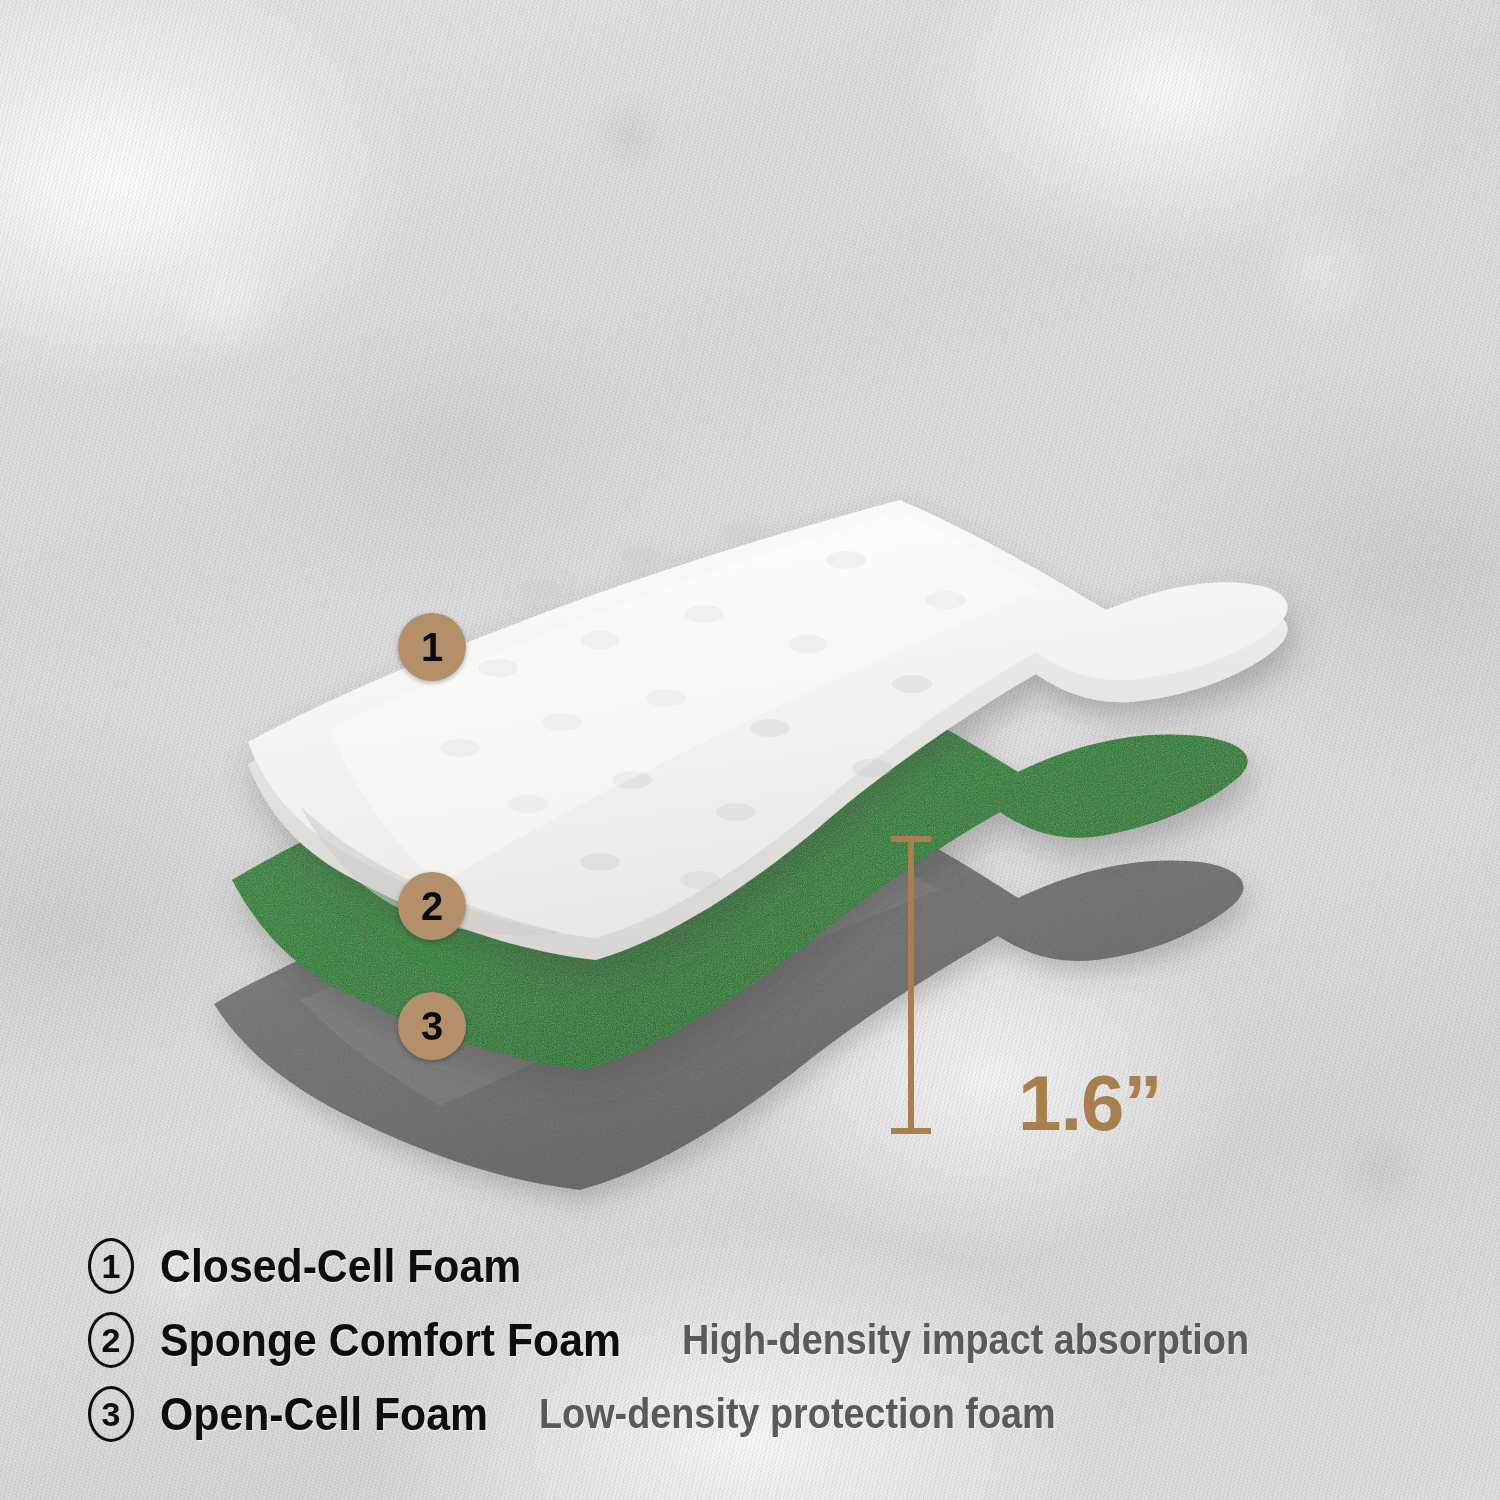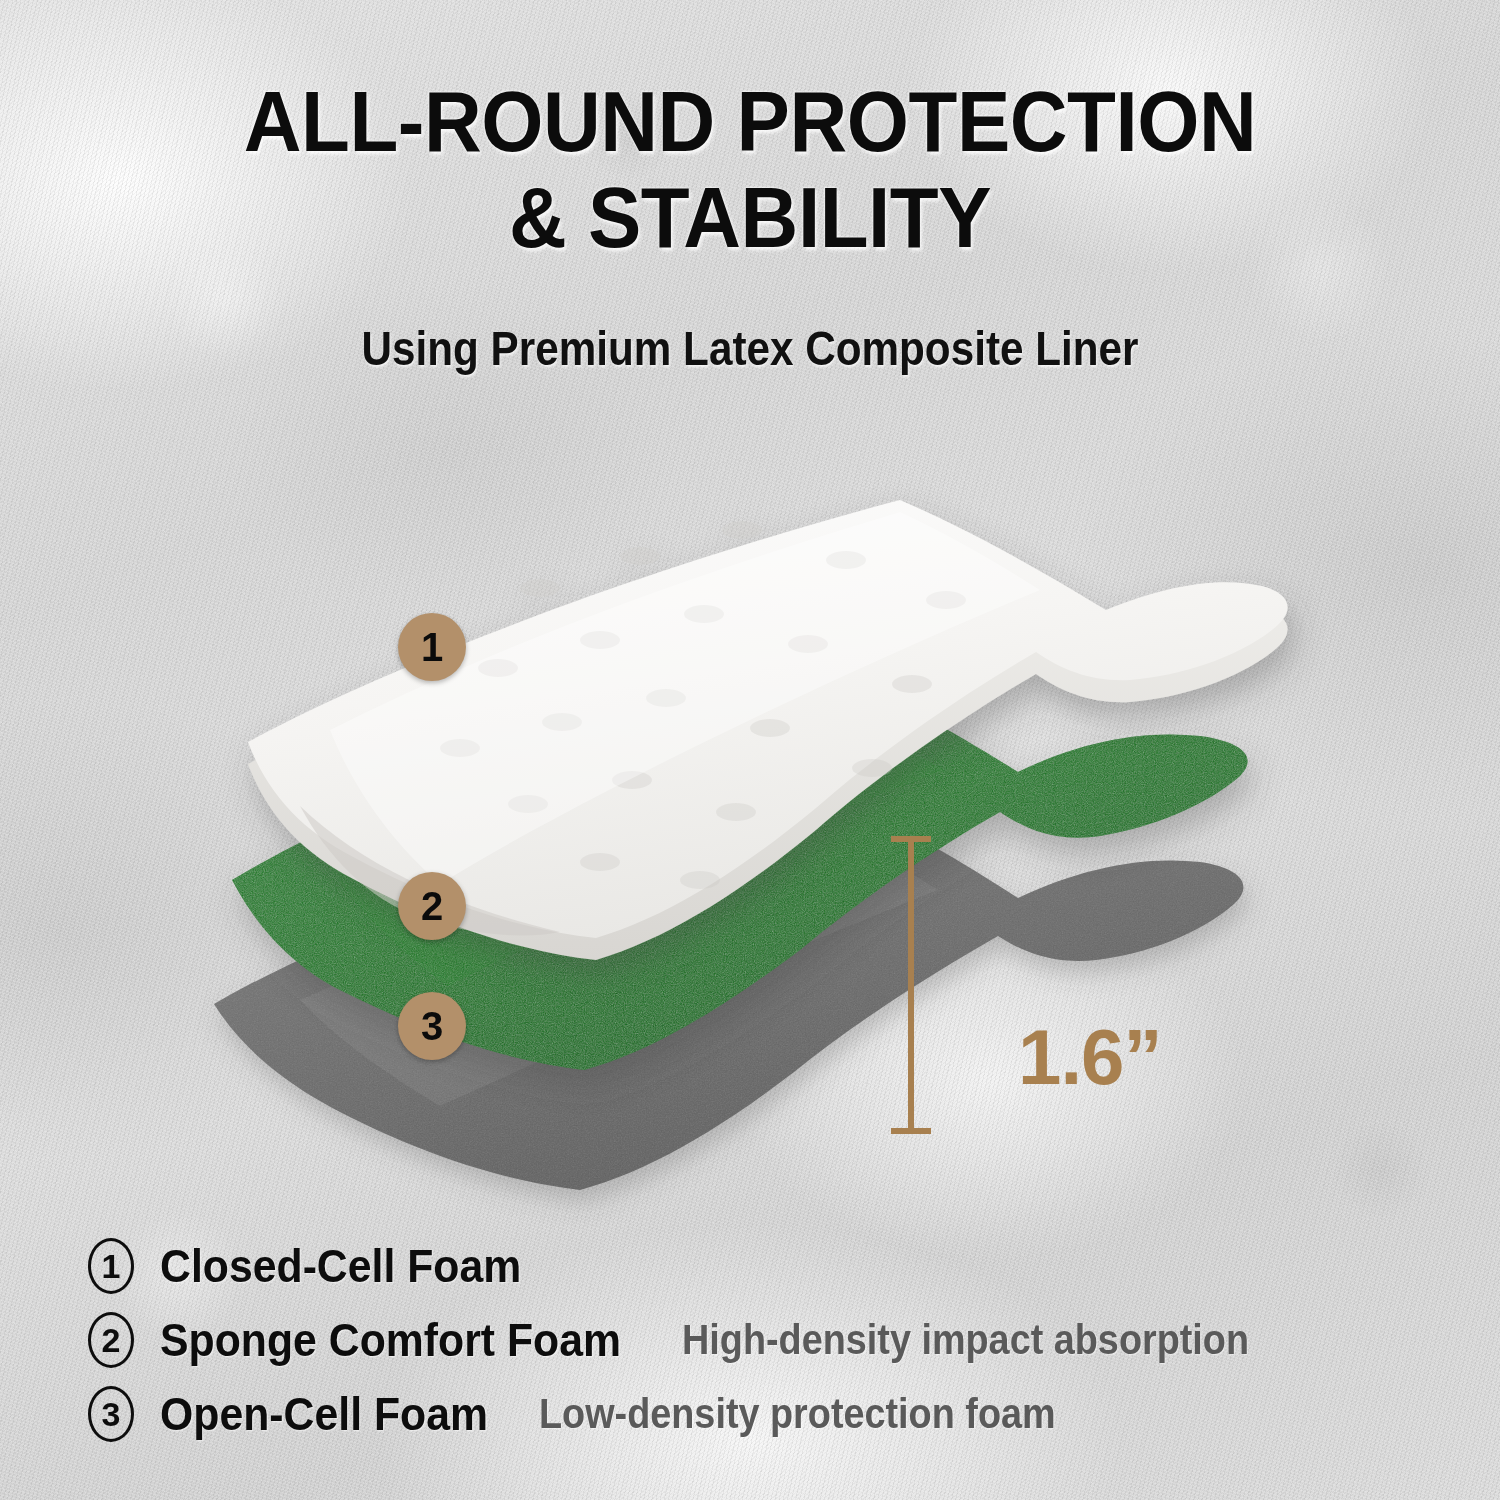--- a/index.html
+++ b/index.html
@@ -113,21 +113,21 @@
   }
   .dim-line::before, .dim-line::after{
     content:""; position:absolute;
     left:-17px; width:40px; height:6px;
     background:#a8804f;
   }
   .dim-line::before{ top:0; }
   .dim-line::after{ bottom:0; }
   .dim-value{
     position:absolute;
-    left:1018px; top:1018px;
+    left:1018px; top:1064px;
     color:#a8804f;
     font-weight:700;
     font-size:78px;
     line-height:1;
     letter-spacing:-1px;
     font-stretch:condensed;
     z-index:40;
   }
 
   
@@ -179,25 +179,20 @@
 </style>
 </head>
 <body>
 
 <div id="stage">
 
   <div class="bg-base"></div>
   <div class="bg-blotch"></div>
   <div class="bg-grain"></div>
 
-  <div class="headings">
-    <span class="title-line l1">ALL-ROUND PROTECTION</span>
-    <span class="title-line l2">&amp; STABILITY</span>
-    <span class="subtitle">Using Premium Latex Composite Liner</span>
-  </div>
 
   <div class="diagram">
     <svg viewBox="0 0 1500 1500" xmlns="http://www.w3.org/2000/svg" aria-hidden="true">
       <defs>
 
         <linearGradient id="gWhiteTop" x1="0" y1="0" x2="0.35" y2="1">
           <stop offset="0" stop-color="#fdfdfd"></stop>
           <stop offset="0.45" stop-color="#f6f5f3"></stop>
           <stop offset="1" stop-color="#e9e8e5"></stop>
         </linearGradient>

